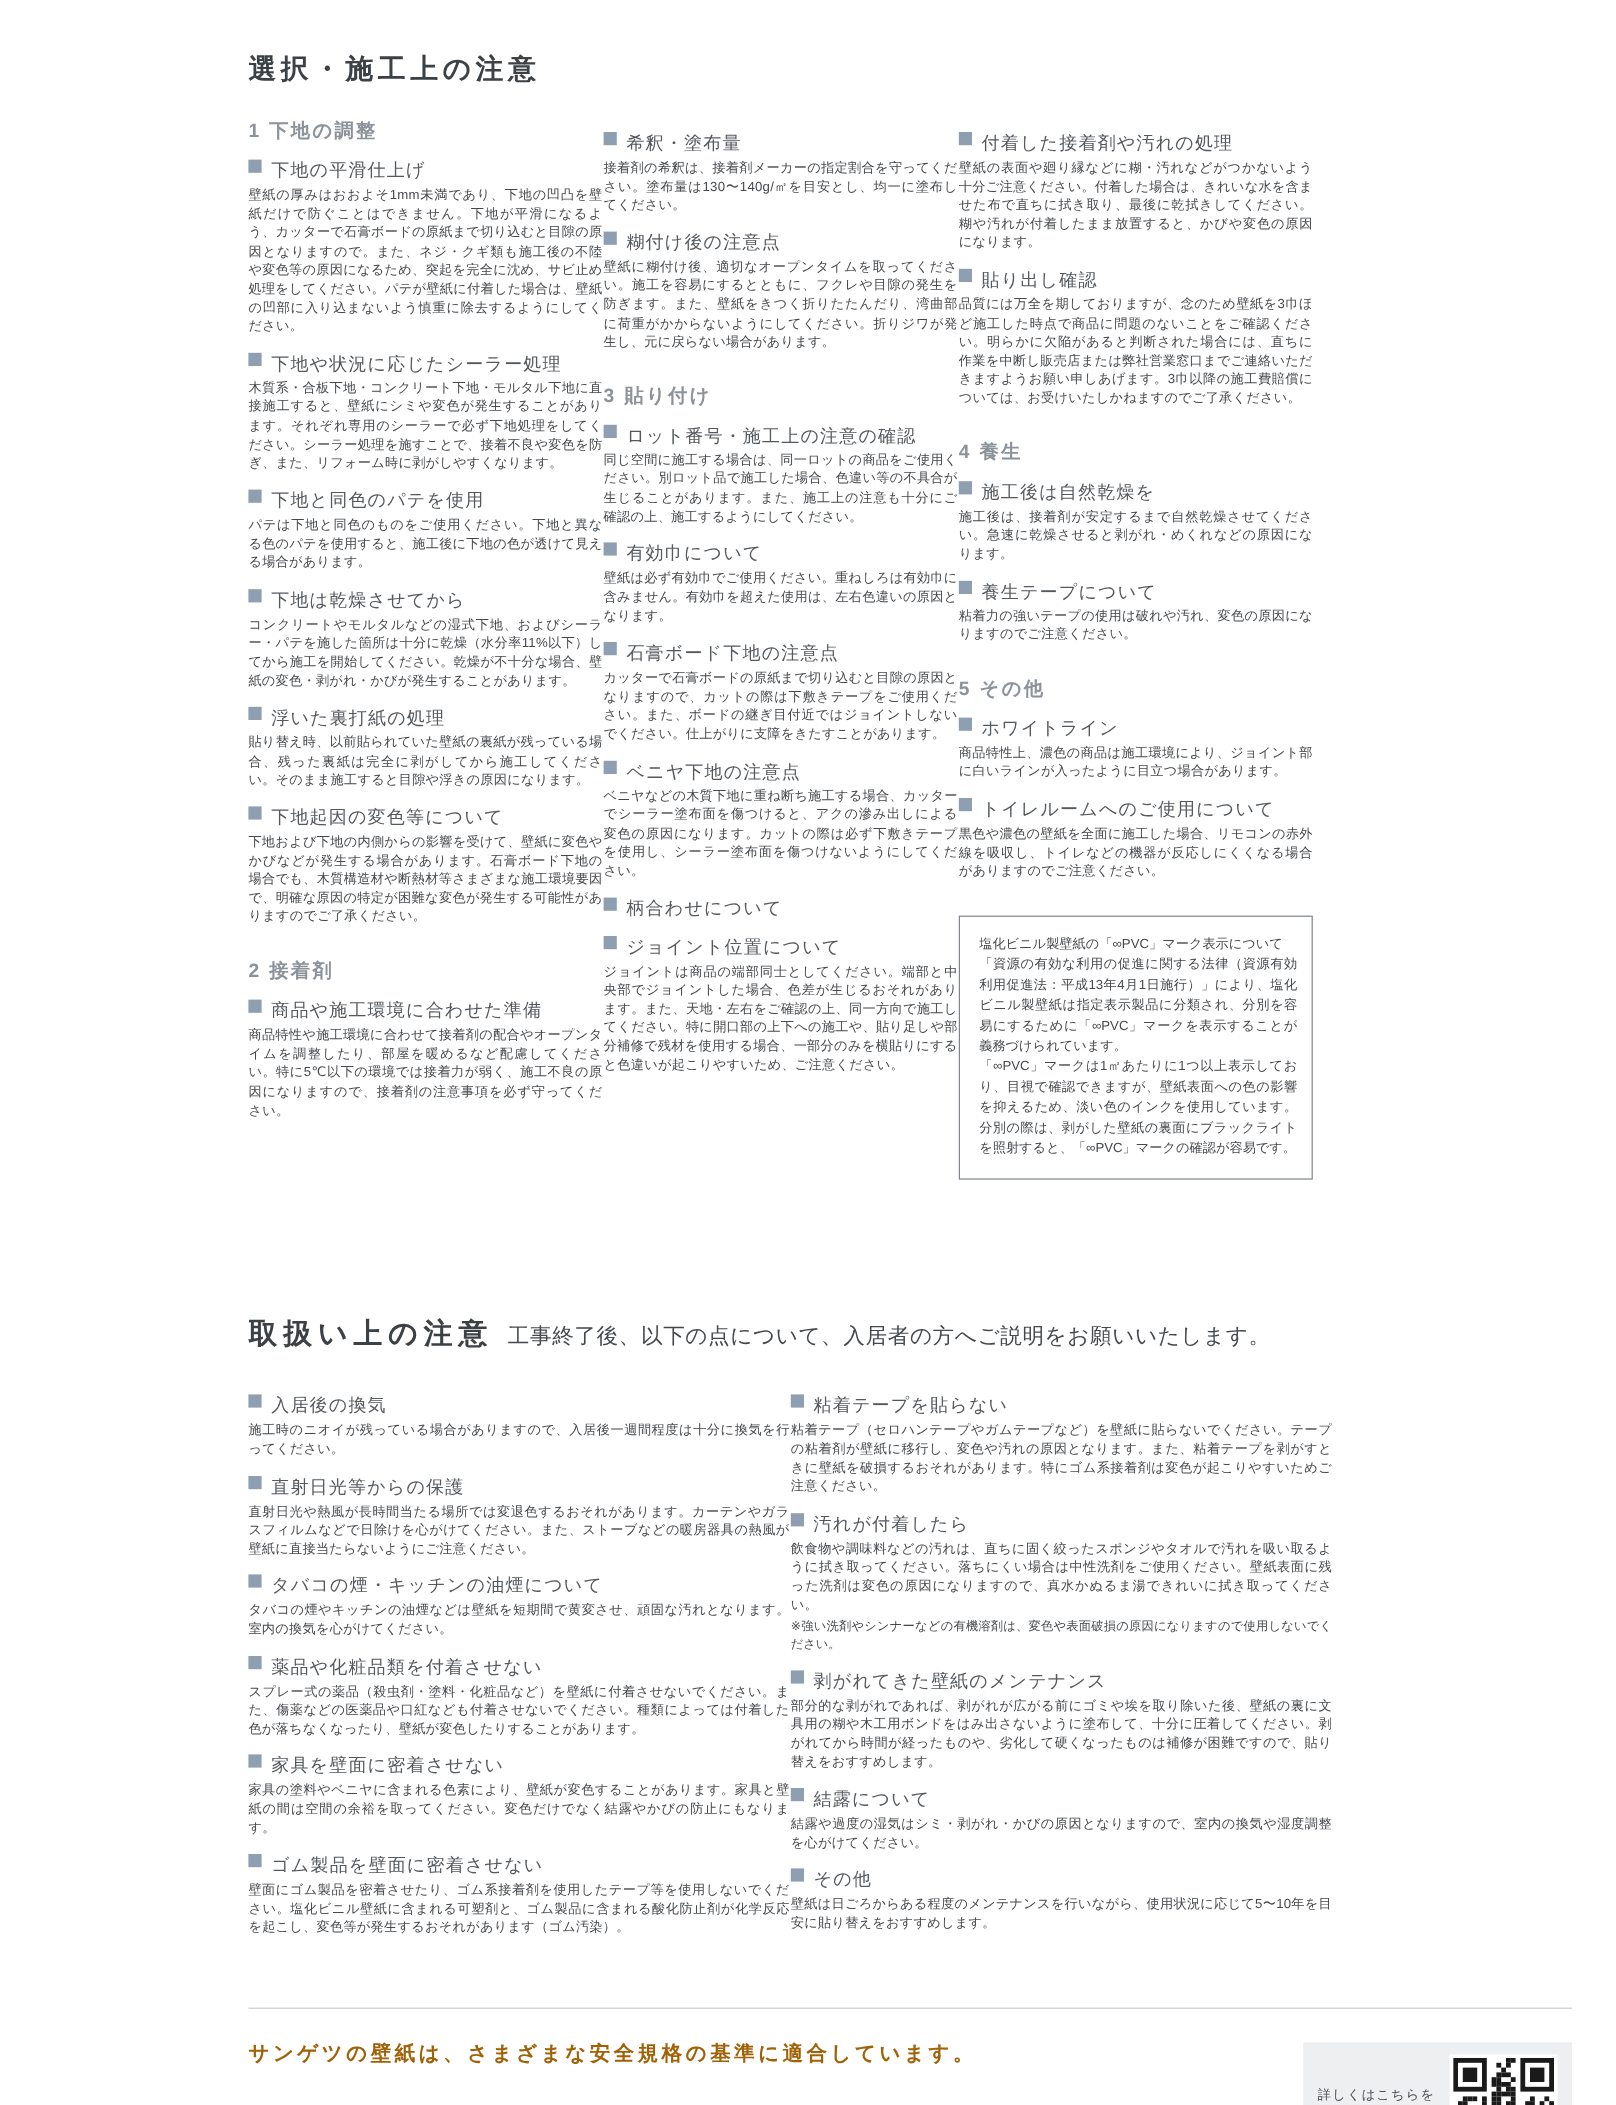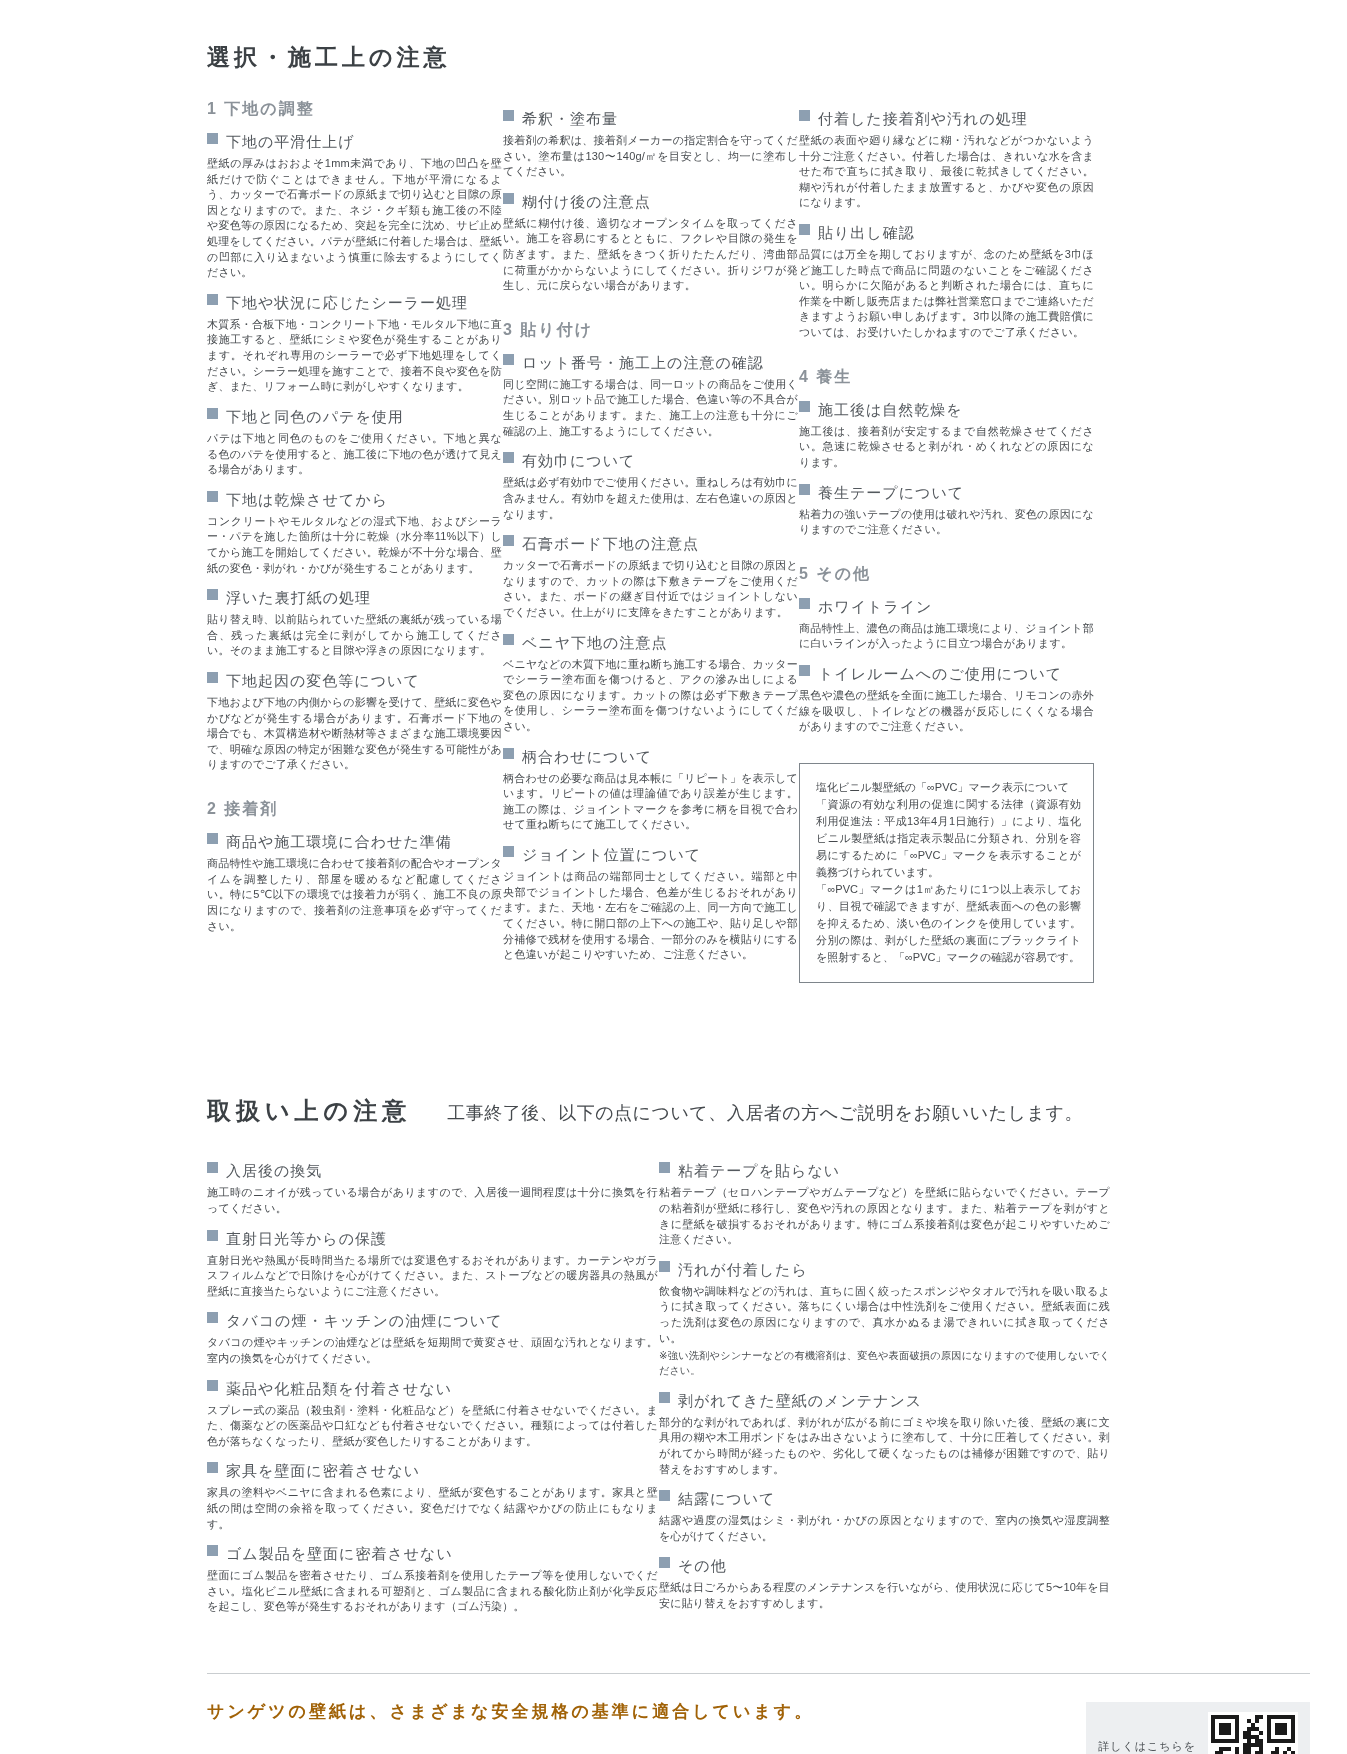--- a/index.html
+++ b/index.html
@@ -45,21 +45,21 @@
   }
 
   .pvc-box{
     border:1px solid #7e858b;margin-top:28px;padding:15px 12px 16px 16px;
   }
   .pvc-box p{
     margin:0;font-size:11px;line-height:1.55;text-align:justify;color:#45494d;
   }
 
   .sec2{margin-top:112px;}
-  .sec2-head{display:flex;align-items:baseline;gap:36px;margin-bottom:22px;}
+  .sec2-head{display:flex;align-items:baseline;gap:12px;margin-bottom:22px;}
   .subtitle{font-size:18px;color:#45494d;letter-spacing:0.5px;}
 
   .footer{
     width:1103px;border-top:1px solid #c9cdd0;
     margin-top:58px;padding-top:26px;display:flex;align-items:flex-start;
   }
   .f-left{flex:1 1 auto;}
   .f-title{
     font-size:17px;font-weight:bold;letter-spacing:3px;
     color:#a16207;margin:0 0 26px 0;
@@ -176,21 +176,20 @@
                 <span class="sq"></span>
                 <span>ベニヤ下地の注意点</span>
               </div>
               <p class="item-b">ベニヤなどの木質下地に重ね断ち施工する場合、カッターでシーラー塗布面を傷つけると、アクの滲み出しによる変色の原因になります。カットの際は必ず下敷きテープを使用し、シーラー塗布面を傷つけないようにしてください。</p>
             </div>
             <div class="item">
               <div class="item-h">
                 <span class="sq"></span>
                 <span>柄合わせについて</span>
               </div>
-              <p class="item-b">柄合わせの必要な商品は見本帳に「リピート」を表示しています。リピートの値は理論値であり誤差が生じます。施工の際は、ジョイントマークを参考に柄を目視で合わせて重ね断ちにて施工してください。</p>
             </div>
             <div class="item">
               <div class="item-h">
                 <span class="sq"></span>
                 <span>ジョイント位置について</span>
               </div>
               <p class="item-b">ジョイントは商品の端部同士としてください。端部と中央部でジョイントした場合、色差が生じるおそれがあります。また、天地・左右をご確認の上、同一方向で施工してください。特に開口部の上下への施工や、貼り足しや部分補修で残材を使用する場合、一部分のみを横貼りにすると色違いが起こりやすいため、ご注意ください。</p>
             </div>
           </div>
         <div class="col">

